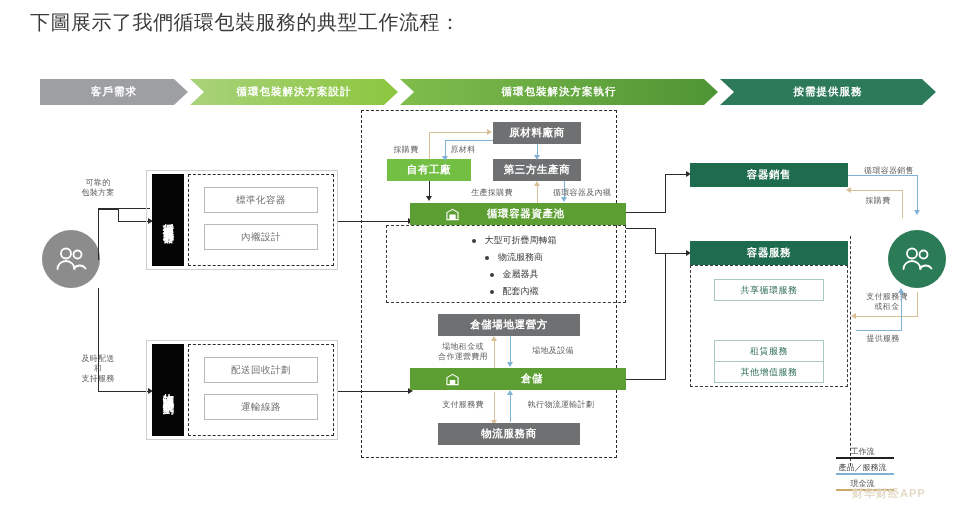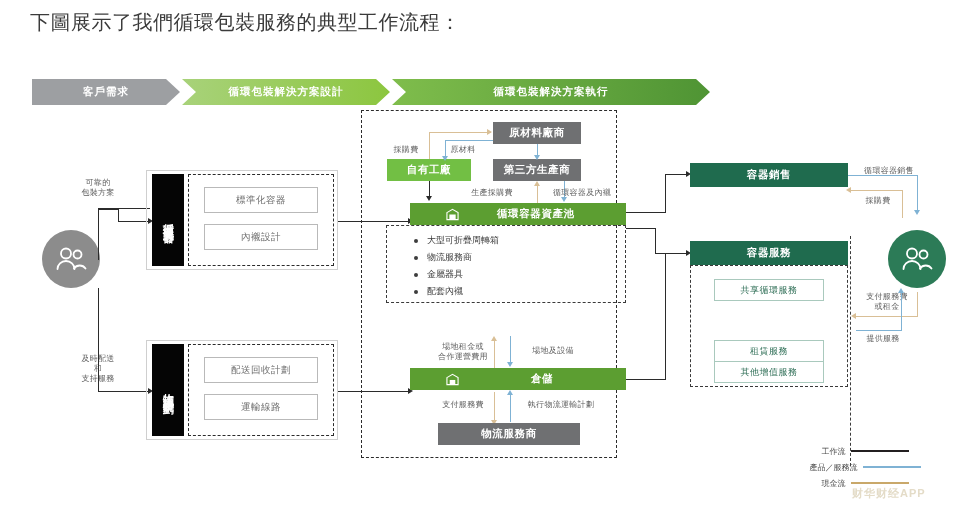--- a/index.html
+++ b/index.html
@@ -25,34 +25,35 @@
   }
 
   
   .banner{left:32px;top:79px;width:896px;height:26px;}
   .chev{
     position:absolute;top:0;height:26px;
     color:#fff;font-size:10.5px;font-weight:bold;
     display:flex;align-items:center;justify-content:center;
     letter-spacing:1px;
     clip-path:polygon(0 0, calc(100% - 14px) 0, 100% 50%, calc(100% - 14px) 100%, 0 100%);
+    margin-left:8px;
   }
   .chev.with-notch{
     clip-path:polygon(0 0, calc(100% - 14px) 0, 100% 50%, calc(100% - 14px) 100%, 0 100%, 14px 50%);
   }
 
   
   .box{
     display:flex;align-items:center;justify-content:center;
     font-size:10.5px;font-weight:bold;text-align:center;
     letter-spacing:.6px;
   }
   .box-gray{background:#6f7072;color:#ffffff;}
   .box-lightgreen{background:#72bf44;color:#ffffff;}
-  .box-midgreen{background:#5c9e31;color:#ffffff;gap:10px;}
+  .box-midgreen{background:#5c9e31;color:#ffffff;}
   .box-darkgreen{background:#1f6b4e;color:#ffffff;}
   .box-black{background:#050505;color:#ffffff;}
 
   .box-outline{
     background:#ffffff;border:1px solid #b9b9b9;color:#6d6d6d;
     font-size:9.5px;font-weight:normal;letter-spacing:.5px;
   }
   .box-outline-green{
     background:#ffffff;border:1px solid #a9c9bd;color:#2d6d55;
     font-size:9px;font-weight:normal;letter-spacing:.5px;
@@ -70,21 +71,21 @@
   .dash-thin{border:1.3px dashed #3a3a3a;background:transparent;}
   .solid-thin{border:1px solid #cfcfcf;background:transparent;}
 
   
   .cap{
     font-size:8px;color:#5e5e5e;line-height:10px;text-align:center;
     letter-spacing:.3px;white-space:nowrap;
   }
 
   
-  .bullets{font-size:9px;color:#3d3d3d;line-height:17px;}
+  .bullets{font-size:9px;color:#3d3d3d;line-height:17px;text-align:center;}
   .bullets div{white-space:nowrap;}
   .bullets span.dot{
     display:inline-block;width:4px;height:4px;border-radius:50%;
     background:#3d3d3d;margin-right:9px;vertical-align:middle;
   }
 
   
   .ln{position:absolute;background:#2b2b2b;}
   .ln-h{height:1.2px;}
   .ln-v{width:1.2px;}
@@ -105,21 +106,21 @@
   .ar-r.tn{border-left-color:#d9bf96;}
   .ar-l.tn{border-right-color:#d9bf96;}
 
   
   .persona{border-radius:50%;display:flex;align-items:center;justify-content:center;}
   .persona-gray{background:#8c8c8c;}
   .persona-green{background:#2c7b57;}
 
   
   .legend{left:795px;top:443px;width:140px;}
-  .legend-row{display:flex;align-items:center;justify-content:center;height:16px;}
+  .legend-row{display:flex;align-items:center;justify-content:flex-end;height:16px;flex-direction:column;}
   .legend-label{font-size:8px;color:#4a4a4a;margin-right:5px;white-space:nowrap;}
   .legend-line{width:58px;height:2px;}
 
   .watermark{
     left:852px;top:486px;width:105px;
     font-size:11px;color:#e4dcc8;letter-spacing:1px;
     font-weight:bold;white-space:nowrap;
   }
 </style>
 </head>
@@ -131,20 +132,23 @@
 
   <div class="abs banner">
     <div class="chev" style="left:0px;width:148px;background:#9d9fa2;">
       <span>客戶需求</span>
     </div>
     <div class="chev with-notch" style="left:150px;width:208px;background:linear-gradient(90deg,#a8d27a,#8cc63f);">
       <span>循環包裝解決方案設計</span>
     </div>
     <div class="chev with-notch" style="left:360px;width:318px;background:linear-gradient(90deg,#7fbd4c,#4f9434);">
       <span>循環包裝解決方案執行</span>
+    </div>
+    <div class="chev with-notch" style="left:680px;width:216px;background:#2d7a5a;">
+      <span>按需提供服務</span>
     </div>
   </div>
 
   <div class="abs cap" style="left:62px;top:178px;width:72px;">
     <div>可靠的</div>
     <div>包裝方案</div>
   </div>
 
   <div class="abs persona persona-gray" style="left:42px;top:230px;width:58px;height:58px;">
     <svg width="34" height="26" viewBox="0 0 34 26">
@@ -239,20 +243,21 @@
   <div class="abs cap" style="left:545px;top:188px;width:74px;">循環容器及內襯</div>
 
   <div class="abs dash-thin" style="left:386px;top:225px;width:240px;height:78px;"></div>
   <div class="abs bullets" style="left:414px;top:232px;width:200px;">
     <div><span class="dot"></span><span>大型可折疊周轉箱</span></div>
     <div><span class="dot"></span><span>物流服務商</span></div>
     <div><span class="dot"></span><span>金屬器具</span></div>
     <div><span class="dot"></span><span>配套內襯</span></div>
   </div>
 
+  <div class="abs box box-gray" style="left:438px;top:314px;width:142px;height:22px;">倉儲場地運營方</div>
 
   <div class="abs tan-v" style="left:494px;top:340px;height:28px;"></div>
   <div class="abs arrow ar-u tn" style="left:490.5px;top:336px;"></div>
   <div class="abs cap" style="left:432px;top:342px;width:62px;">
     <div>場地租金或</div>
     <div>合作運營費用</div>
   </div>
 
   <div class="abs blue-v" style="left:510px;top:336px;height:28px;"></div>
   <div class="abs arrow ar-d bl" style="left:506.5px;top:362px;"></div>

